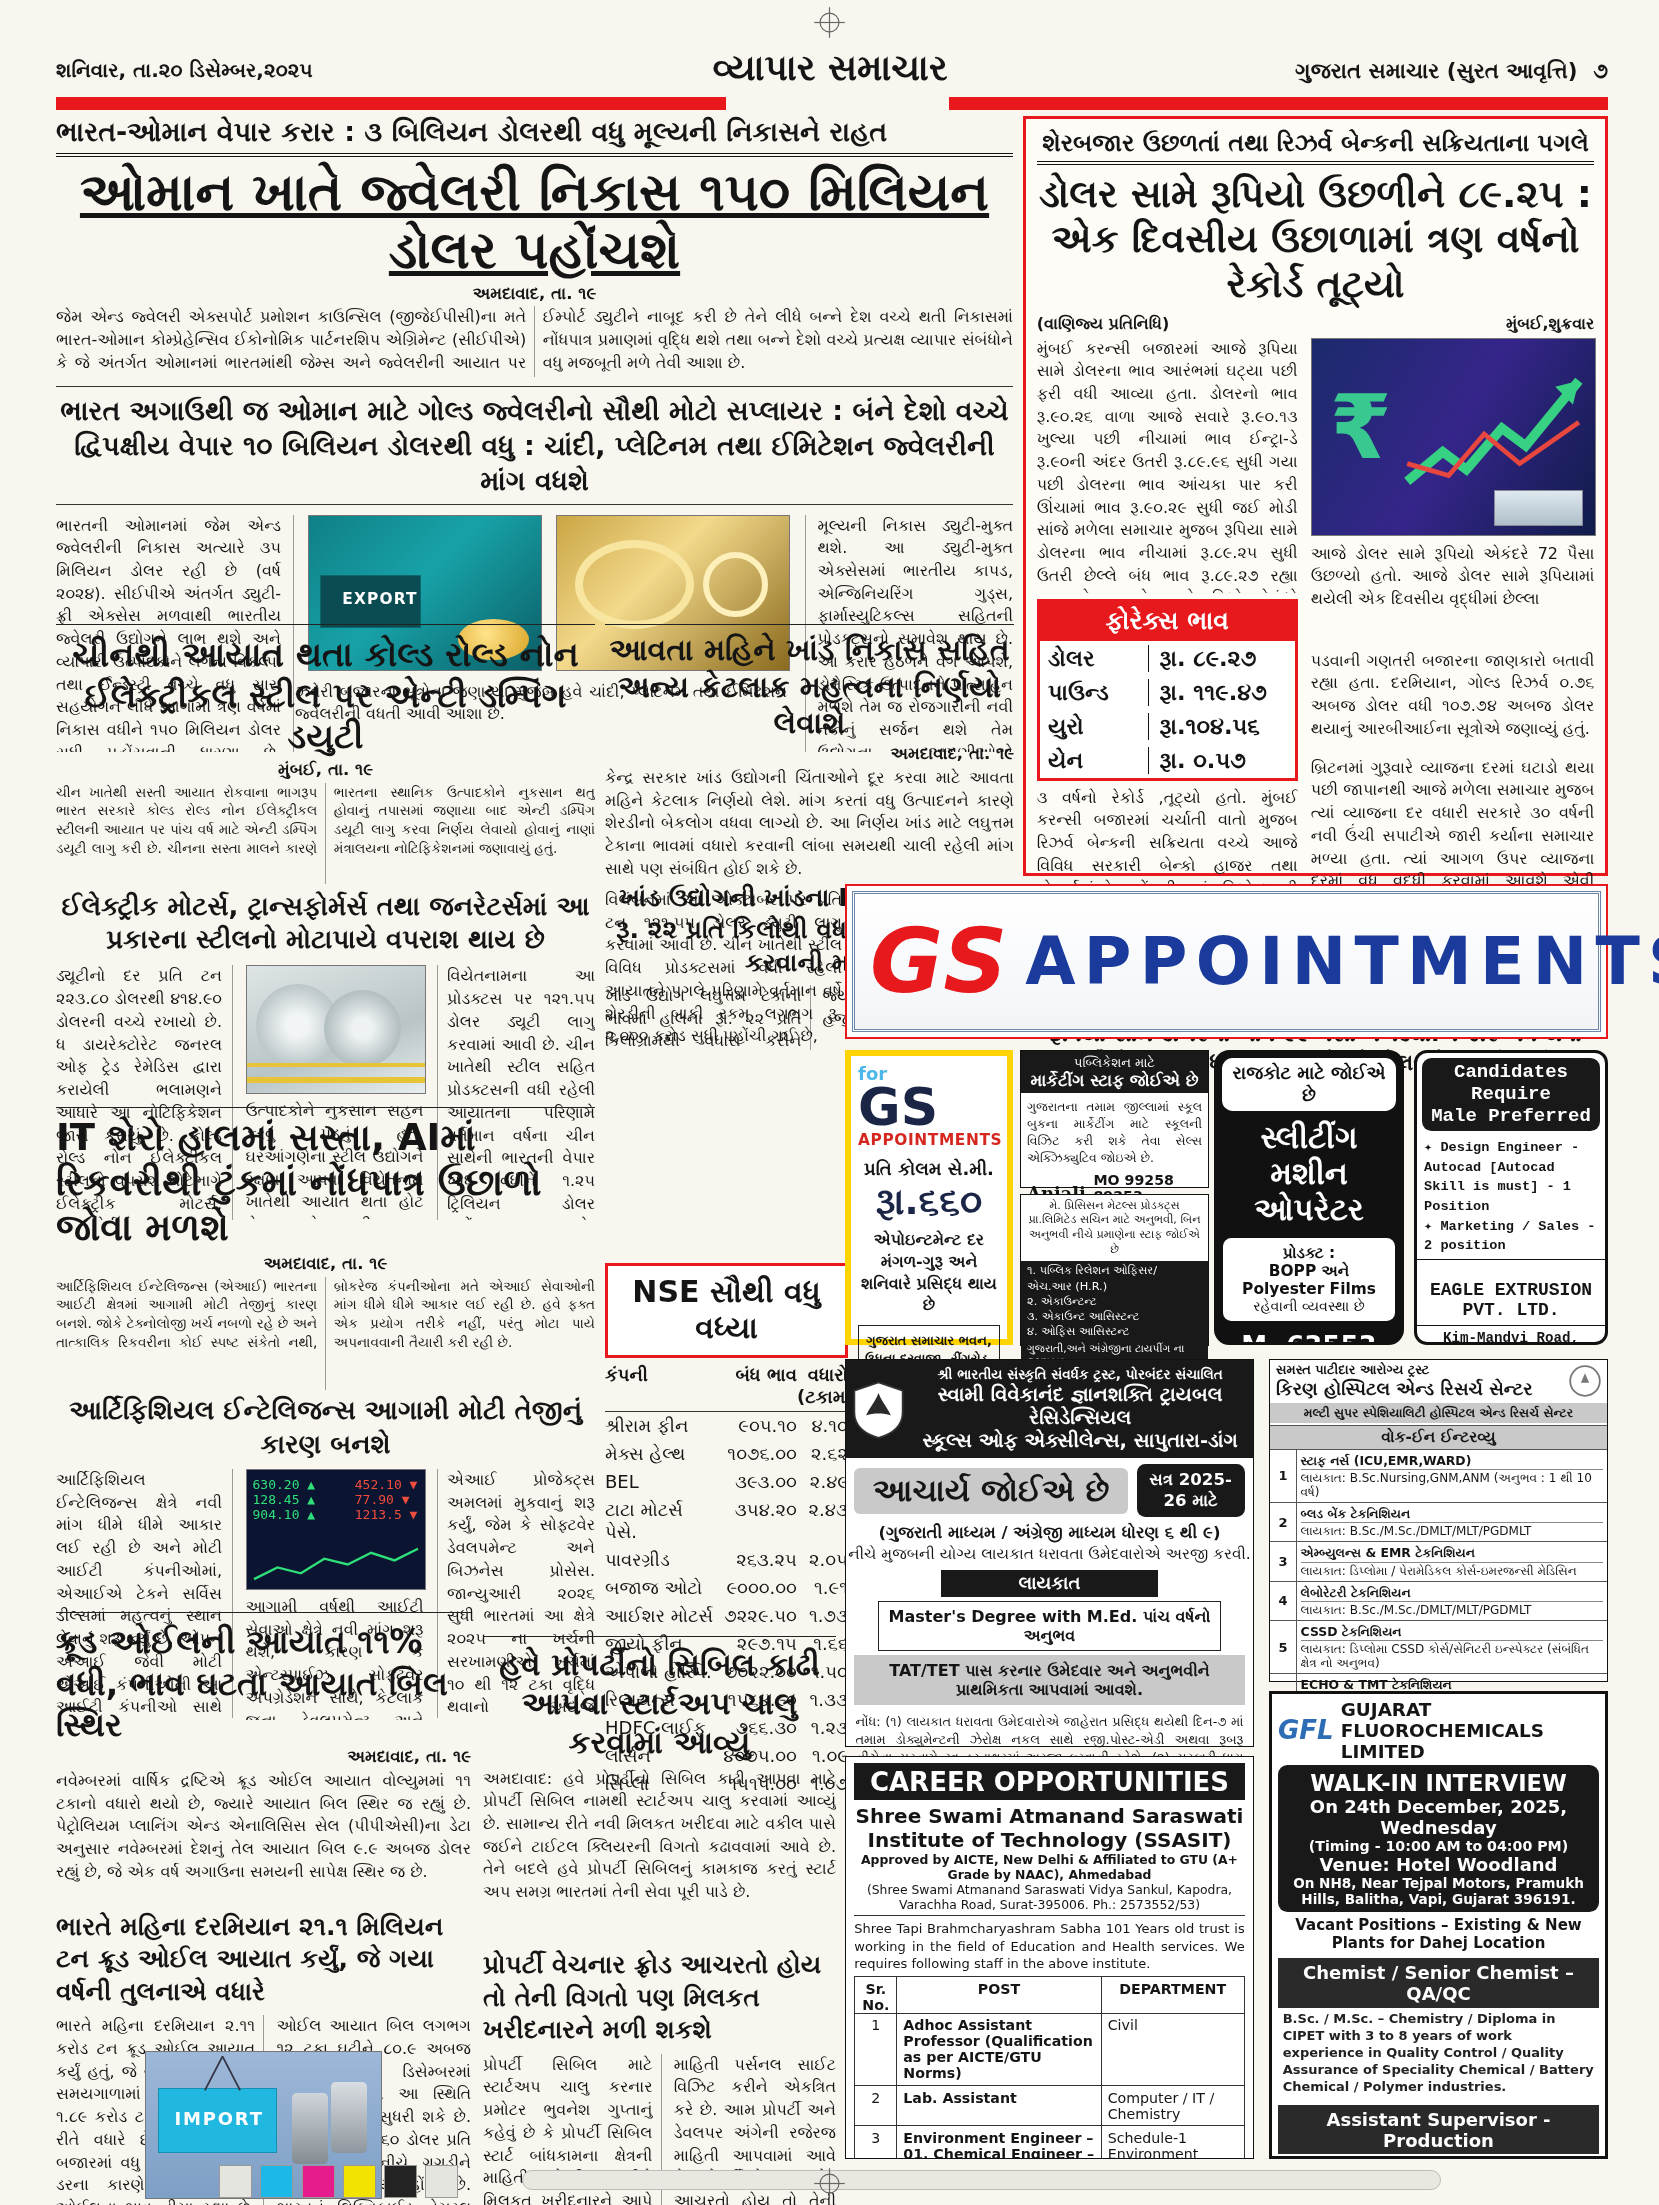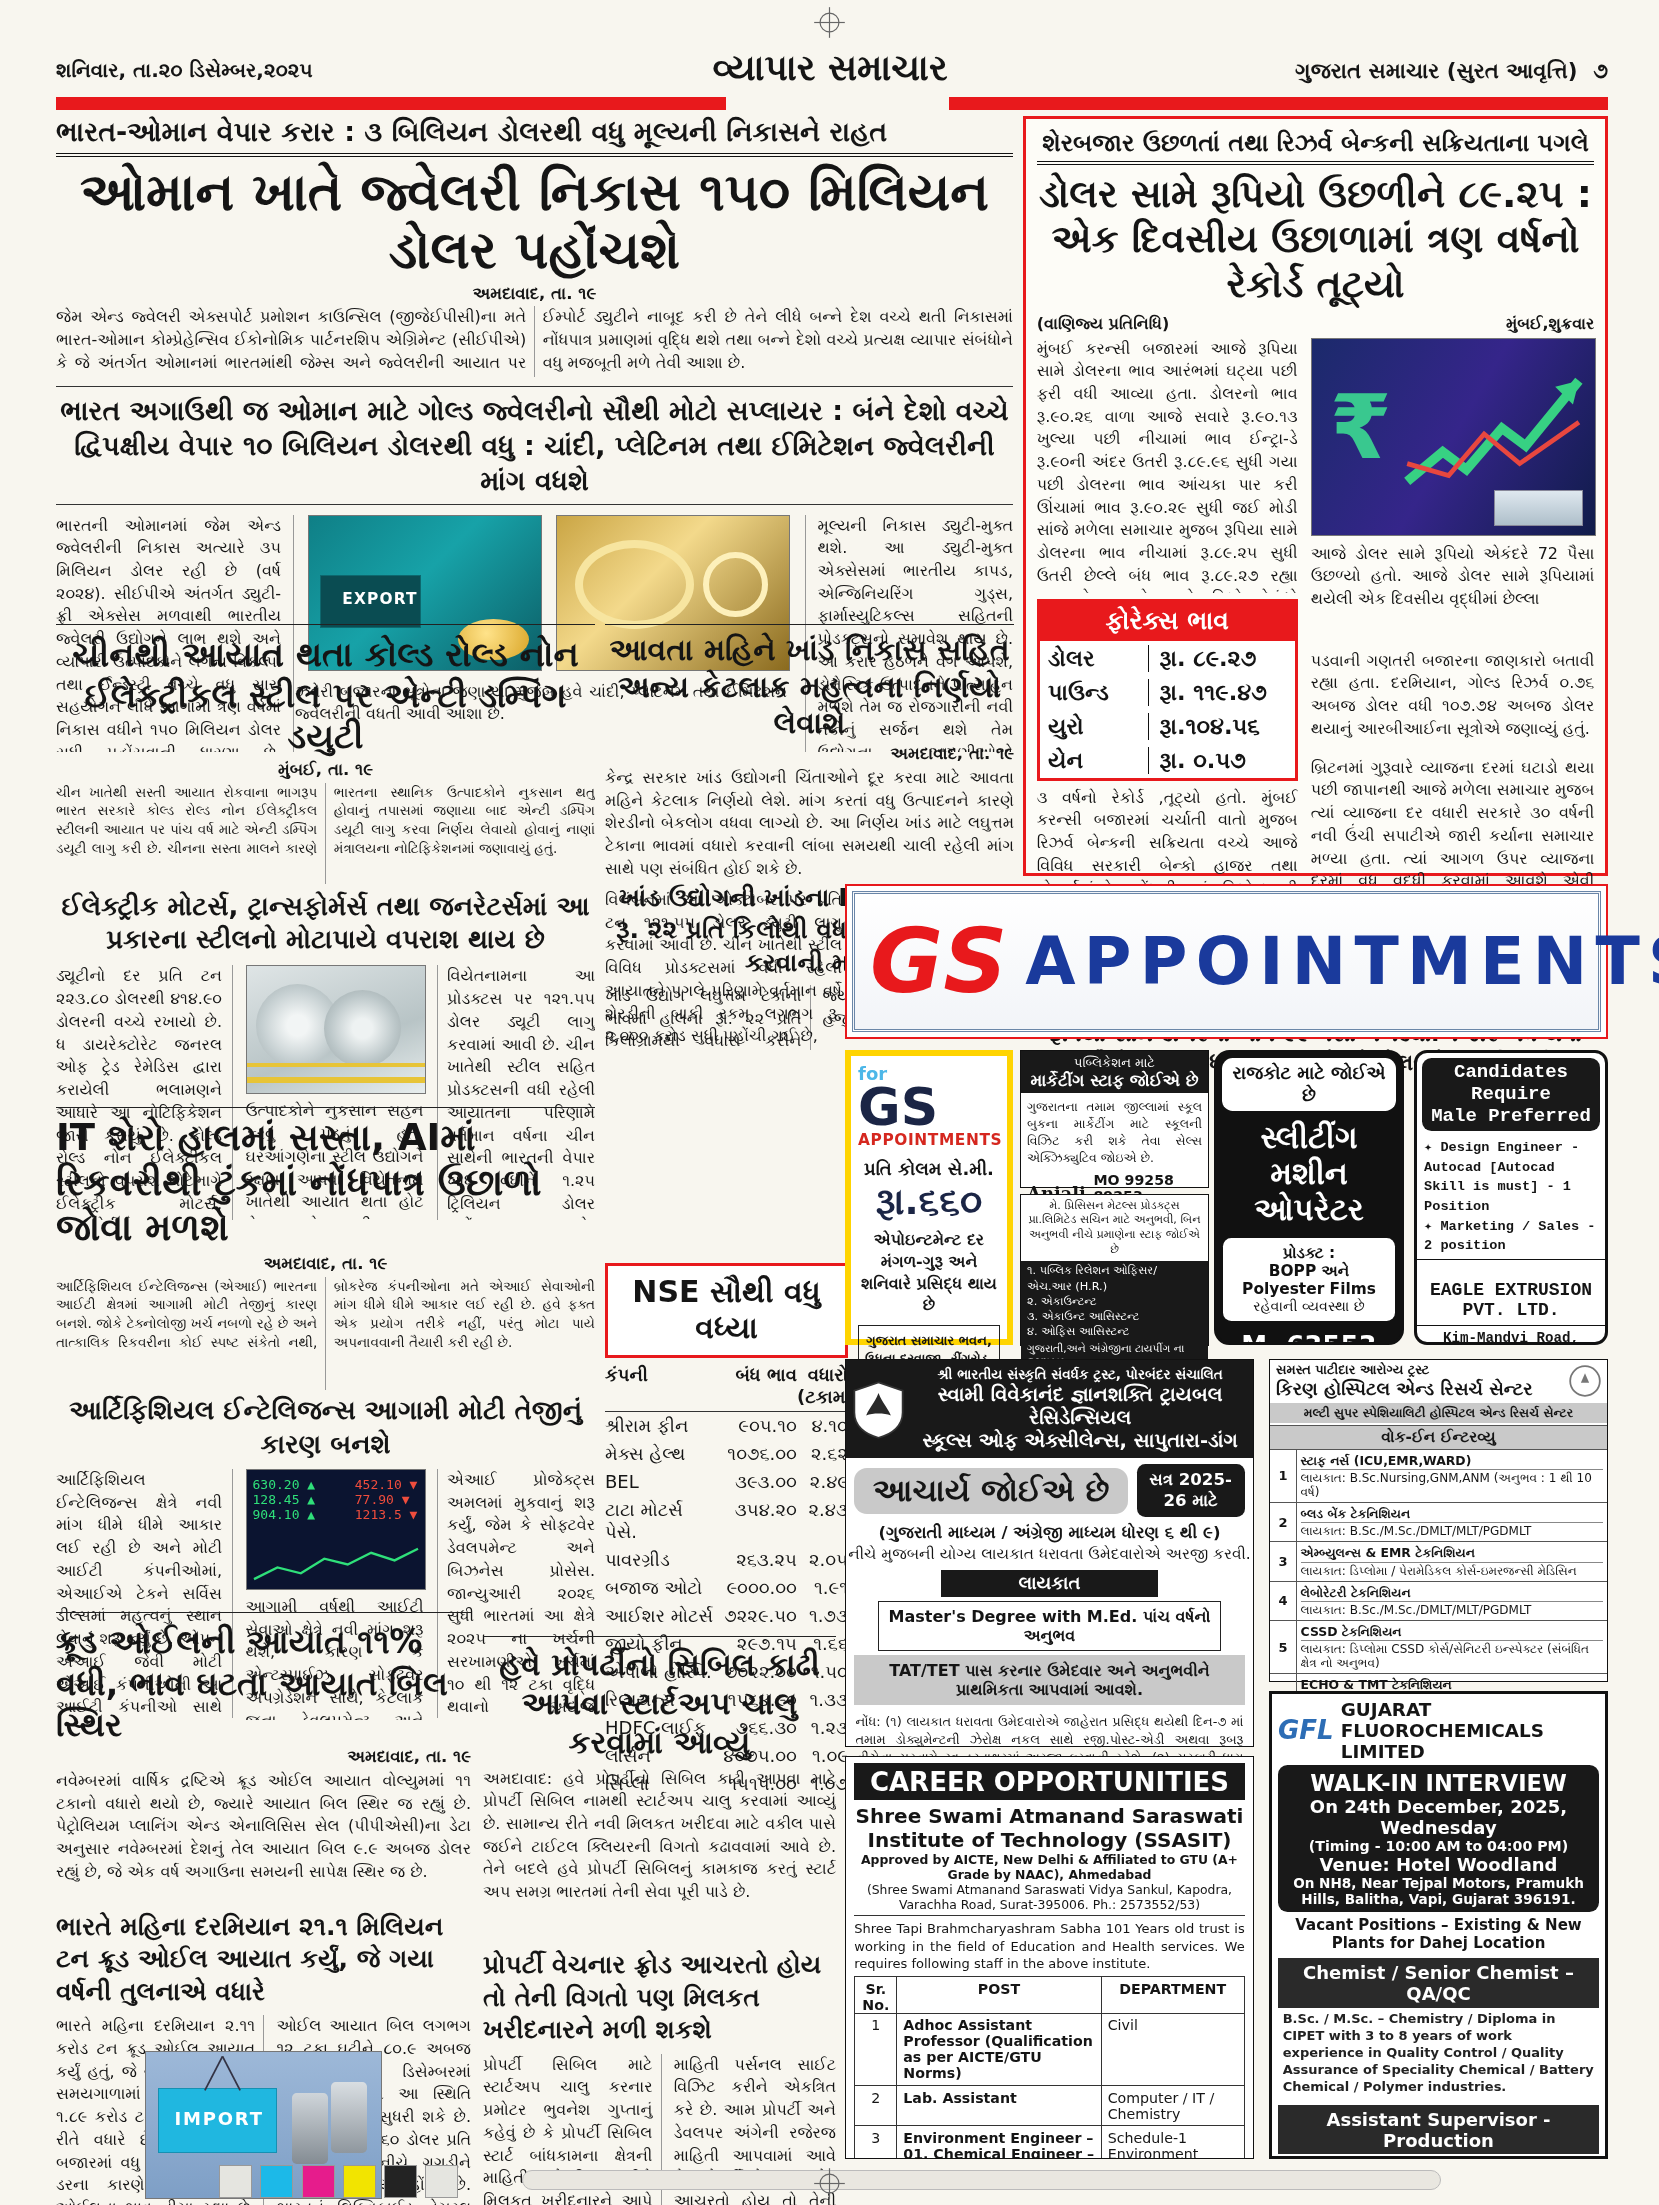--- a/index.html
+++ b/index.html
@@ -52,21 +52,21 @@
   <div class="abs c" style="left:652px;top:47px;width:356px;font-size:36px;font-weight:bold;">વ્યાપાર સમાચાર</div>
   <div class="abs" style="right:52px;top:58px;font-size:21.3px;font-weight:bold;">
     <span>ગુજરાત સમાચાર (સુરત આવૃત્તિ)</span>
     <span style="margin-left:8.3px;">૭</span>
   </div>
   <div class="abs redbar" style="left:56px;top:97px;width:670px;height:13px;"></div>
   <div class="abs redbar" style="left:949px;top:97px;width:659px;height:13px;"></div>
 
   <div class="abs" style="left:56px;top:116px;width:957px;">
     <div class="kicker" style="font-size:27px;">ભારત-ઓમાન વેપાર કરાર : ૩ બિલિયન ડોલરથી વધુ મૂલ્યની નિકાસને રાહત</div>
-    <div class="c b" style="font-size:52px;line-height:1.12;margin-top:6px;">ઓમાન ખાતે જ્વેલરી નિકાસ ૧૫૦ મિલિયન ડોલર પહોંચશે</div>
+    <div class="c b" style="font-size:52px;line-height:1.12;margin-top:6px;text-decoration:underline;">ઓમાન ખાતે જ્વેલરી નિકાસ ૧૫૦ મિલિયન ડોલર પહોંચશે</div>
     <div class="c dateline" style="margin-top:4.7px;">અમદાવાદ, તા. ૧૯</div>
     <div class="cols2 jt body-txt" style="margin-top:3.6px;height:71px;overflow:hidden;">જેમ એન્ડ જ્વેલરી એક્સપોર્ટ પ્રમોશન કાઉન્સિલ (જીજેઈપીસી)ના મતે ભારત-ઓમાન કોમ્પ્રેહેન્સિવ ઈકોનોમિક પાર્ટનરશિપ એગ્રિમેન્ટ (સીઈપીએ) કે જે અંતર્ગત ઓમાનમાં ભારતમાંથી જેમ્સ અને જ્વેલરીની આયાત પર ઈમ્પોર્ટ ડ્યુટીને નાબૂદ કરી છે તેને લીધે બન્ને દેશ વચ્ચે થતી નિકાસમાં નોંધપાત્ર પ્રમાણમાં વૃદ્ધિ થશે તથા બન્ને દેશો વચ્ચે પ્રત્યક્ષ વ્યાપાર સંબંધોને વધુ મજબૂતી મળે તેવી આશા છે.</div>
     <div class="c subhead" style="font-size:27px;margin-top:8.3px;border-top:1.2px solid #333;border-bottom:1.2px solid #333;padding:6px 0;">ભારત અગાઉથી જ ઓમાન માટે ગોલ્ડ જ્વેલરીનો સૌથી મોટો સપ્લાયર : બંને દેશો વચ્ચે દ્વિપક્ષીય વેપાર ૧૦ બિલિયન ડોલરથી વધુ : ચાંદી, પ્લેટિનમ તથા ઈમિટેશન જ્વેલરીની માંગ વધશે</div>
     <div style="display:flex;gap:14.2px;margin-top:9.5px;">
       <div class="jt body-txt" style="width:225px;height:237px;overflow:hidden;border-right:0.6px solid #999;padding-right:12px;">ભારતની ઓમાનમાં જેમ એન્ડ જ્વેલરીની નિકાસ અત્યારે ૩૫ મિલિયન ડોલર રહી છે (વર્ષ ૨૦૨૪). સીઈપીએ અંતર્ગત ડ્યુટી-ફ્રી એક્સેસ મળવાથી ભારતીય જ્વેલરી ઉદ્યોગને લાભ થશે અને વ્યાપારી ઉત્પાદકોને લગતા વિકલ્પો તથા ઈન્ડસ્ટ્રી વચ્ચે વધુ સારા સહયોગને લીધે આગામી ત્રણ વર્ષમાં નિકાસ વધીને ૧૫૦ મિલિયન ડોલર સુધી પહોંચવાની ધારણા છે. જીજેઈપીસીએ જણાવ્યું હતું કે, ભારત-ઓમાન સીઈપીએ બન્ને દેશના સંબંધોને મજબૂત કરશે અને ઓમાનમાં ભારતીય જ્વેલરીની માંગ વધશે.</div>
       <div class="photo" style="width:232px;height:154px;background:linear-gradient(135deg,#0f7f86 0%,#17a2a8 45%,#0c5e66 100%);position:relative;">
         <div class="abs" style="left:10.7px;top:59px;width:101px;height:53px;background:#0a4c52;border:1.2px solid #0d686e;"></div>
         <div class="abs" style="left:33px;top:74px;color:#fff;font-weight:bold;font-size:15.4px;letter-spacing:1.2px;">EXPORT</div>
         <div class="abs" style="right:12px;bottom:9.5px;width:71px;height:41px;border-radius:50%;background:radial-gradient(circle at 40% 35%,#ffe38a,#d9a425);"></div>
       </div>
@@ -491,21 +491,21 @@
           <path d="M45 4 L86 18 V55 C86 78 68 92 45 98 C22 92 4 78 4 55 V18 Z" fill="#fff" stroke="#333" stroke-width="3"></path>
           <path d="M45 22 C38 40 30 46 24 60 C36 56 54 56 66 60 C60 46 52 40 45 22" fill="#2a2a2a"></path>
         </svg>
       <div style="flex:1;text-align:center;">
         <div class="b" style="font-size:13.6px;">શ્રી ભારતીય સંસ્કૃતિ સંવર્ધક ટ્રસ્ટ, પોરબંદર સંચાલિત</div>
         <div class="b" style="font-size:19.6px;">સ્વામી વિવેકાનંદ જ્ઞાનશક્તિ ટ્રાયબલ રેસિડેન્સિયલ</div>
         <div class="b" style="font-size:19.6px;">સ્કૂલ્સ ઓફ એક્સીલેન્સ, સાપુતારા-ડાંગ</div>
       </div>
     </div>
     <div style="display:flex;align-items:center;gap:8.3px;padding:6px 8.3px;">
-      <div class="graybar c b" style="flex:1;font-size:31px;padding:4.7px;border-radius:13px;">આચાર્ય જોઈએ છે</div>
+      <div class="graybar c b" style="flex:1;font-size:31px;padding:4.7px;border-radius:6px;">આચાર્ય જોઈએ છે</div>
       <div class="darkbar c b" style="width:101px;font-size:16.6px;padding:6px 3.6px;border-radius:8.3px;line-height:1.25;">સત્ર 2025-26 માટે</div>
     </div>
     <div class="c b" style="font-size:16.6px;">(ગુજરાતી માધ્યમ / અંગ્રેજી માધ્યમ ધોરણ ૬ થી ૯)</div>
     <div class="c" style="font-size:15.4px;padding:2.4px 0;">નીચે મુજબની યોગ્ય લાયકાત ધરાવતા ઉમેદવારોએ અરજી કરવી.</div>
     <div class="darkbar c b" style="width:213px;margin:4.7px auto 0;font-size:18px;padding:2.4px;">લાયકાત</div>
     <div class="c b" style="width:332px;margin:4.7px auto;font-size:16px;border:1.8px solid #222;padding:4.7px;">Master's Degree with M.Ed. પાંચ વર્ષનો અનુભવ</div>
     <div class="graybar c b" style="margin:3.6px 8.3px;font-size:16px;padding:6px;">TAT/TET પાસ કરનાર ઉમેદવાર અને અનુભવીને પ્રાથમિકતા આપવામાં આવશે.</div>
     <div class="jt" style="font-size:13px;line-height:1.4;padding:3.6px 9.5px;">નોંધ: (૧) લાયકાત ધરાવતા ઉમેદવારોએ જાહેરાત પ્રસિદ્ધ થયેથી દિન-૭ માં તમામ ડોક્યુમેન્ટની ઝેરોક્ષ નકલ સાથે રજી.પોસ્ટ-એડી અથવા રૂબરૂ નીચેના સરનામે સ્વ-હસ્તાક્ષરમાં અરજી કરવાની રહેશે. (૨) સરકારી ધારા ધોરણ મુજબ લાયકાત. (૩) કમ્પ્યુટર તથા ઈન્ટરનેટનું જ્ઞાન જરૂરી છે. (૪) અંગ્રેજી ભાષા પર સારો કમાન્ડ જરૂરી. (૫) લાયક ઉમેદવારને યોગ્ય પગાર આપવામાં આવશે.</div>
     <div class="b" style="font-size:13px;padding:1.2px 9.5px;">સ્થળ: સાંદિપનિ વિદ્યા સંકુલ, ઢોરણ શિલ્પી રોડ, સાપુતારા પોલીસ સ્ટેશનની બાજુમાં, સાપુતારા, તા.આહવા, જિ.ડાંગ-૩૯૪૭૨૦</div>
     <div class="graybar c b" style="margin-top:3.6px;padding:4.7px;">

